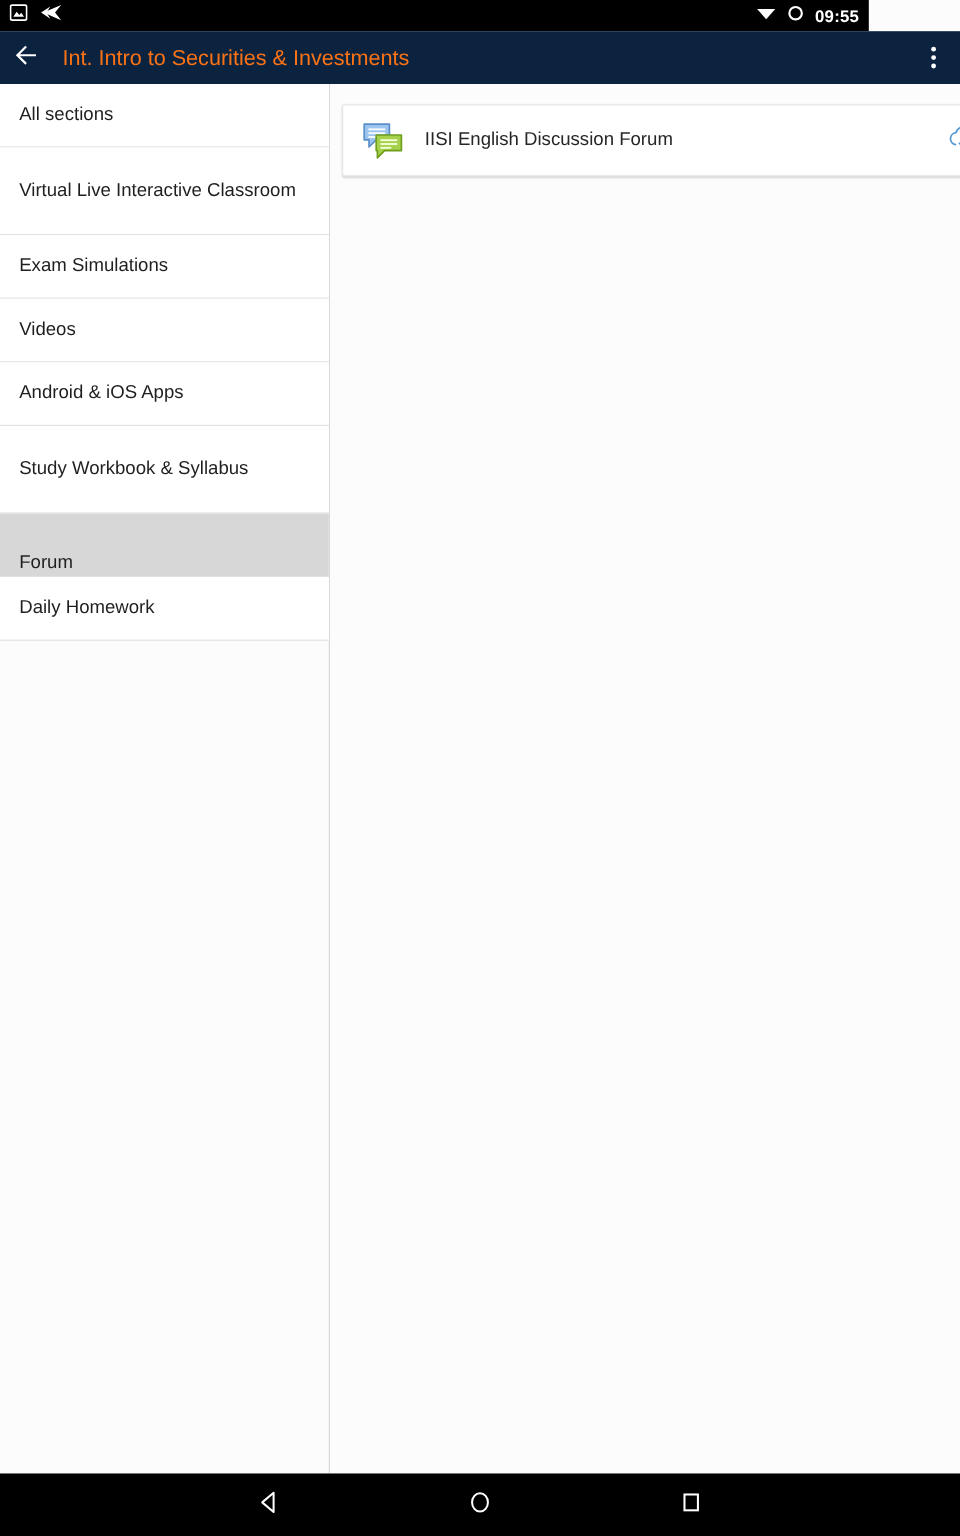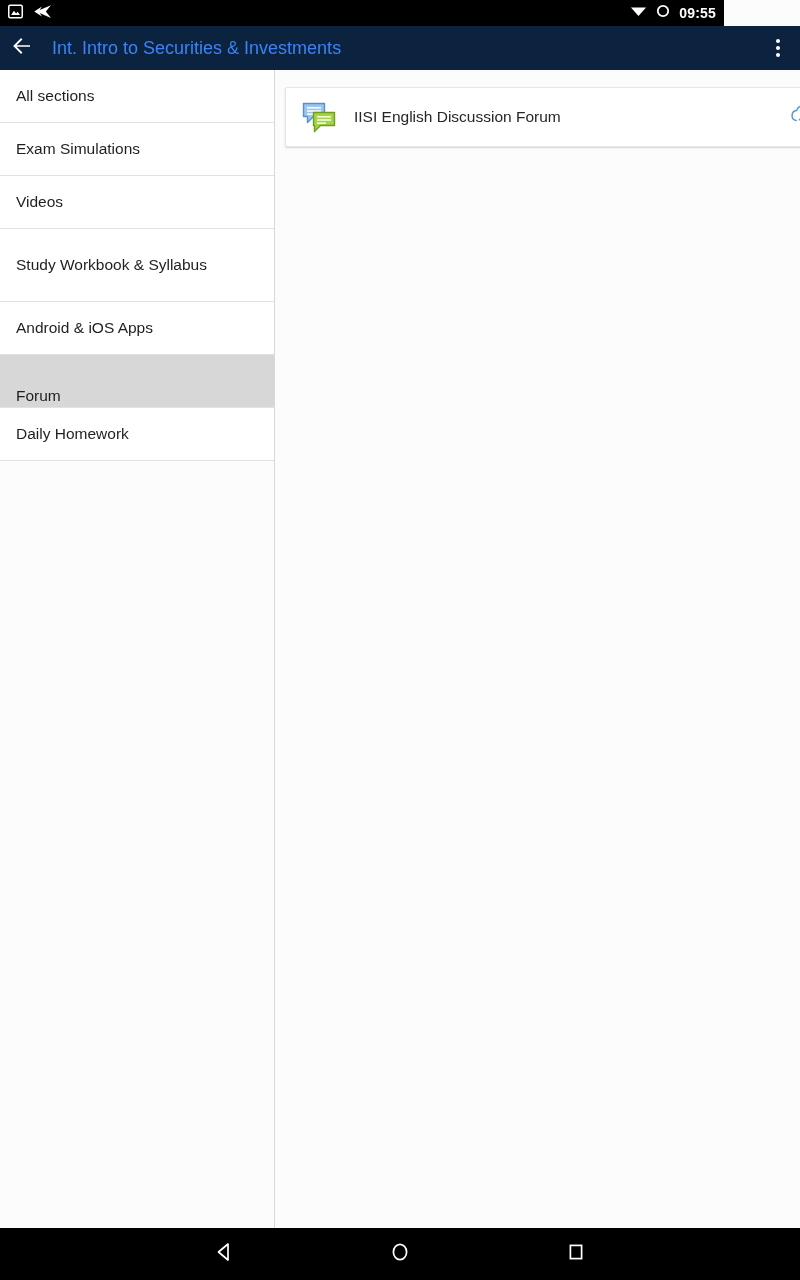--- a/index.html
+++ b/index.html
@@ -62,21 +62,21 @@
   }
   .back-btn {
     width: 44px;
     height: 44px;
     display: flex;
     align-items: center;
     justify-content: center;
     cursor: pointer;
   }
   .app-title {
-    color: #3b82f6;
+    color: #f97316;
     font-size: 18px;
     font-weight: normal;
     margin-left: 8px;
     white-space: nowrap;
   }
   .overflow-btn {
     margin-left: auto;
     width: 44px;
     height: 44px;
     display: flex;
@@ -251,31 +251,34 @@
     </div>
   </div>
 
   <div class="content-area">
 
     <div class="sidebar">
       <ul class="section-list" id="section-list">
           <li class="section-item">
             <span class="section-label">All sections</span>
           </li>
+          <li class="section-item two-line">
+            <span class="section-label">Virtual Live Interactive Classroom</span>
+          </li>
           <li class="section-item">
             <span class="section-label">Exam Simulations</span>
           </li>
           <li class="section-item">
             <span class="section-label">Videos</span>
+          </li>
+          <li class="section-item">
+            <span class="section-label">Android &amp; iOS Apps</span>
           </li>
           <li class="section-item two-line">
             <span class="section-label">Study Workbook &amp; Syllabus</span>
-          </li>
-          <li class="section-item">
-            <span class="section-label">Android &amp; iOS Apps</span>
           </li>
           <li class="section-item selected">
             <span class="section-label">Forum</span>
           </li>
           <li class="section-item">
             <span class="section-label">Daily Homework</span>
           </li>
         </ul>
     </div>
 

